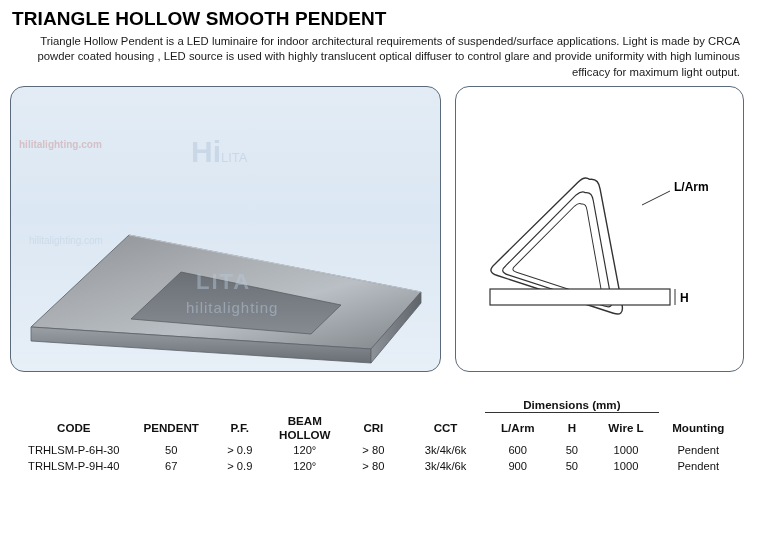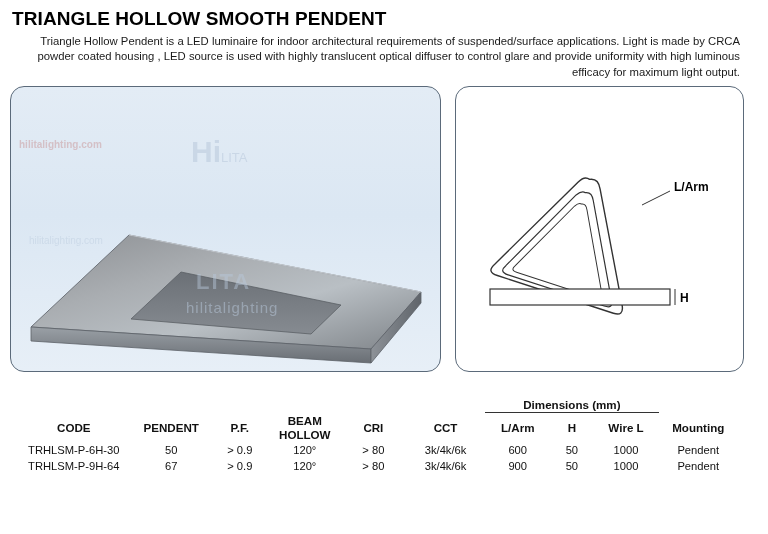--- a/index.html
+++ b/index.html
@@ -207,21 +207,21 @@
             <td>&gt; 0.9</td>
             <td>120°</td>
             <td>&gt; 80</td>
             <td>3k/4k/6k</td>
             <td>600</td>
             <td>50</td>
             <td>1000</td>
             <td>Pendent</td>
           </tr>
           <tr>
-            <td>TRHLSM-P-9H-64</td>
+            <td>TRHLSM-P-9H-40</td>
             <td>67</td>
             <td>&gt; 0.9</td>
             <td>120°</td>
             <td>&gt; 80</td>
             <td>3k/4k/6k</td>
             <td>900</td>
             <td>50</td>
             <td>1000</td>
             <td>Pendent</td>
           </tr>

